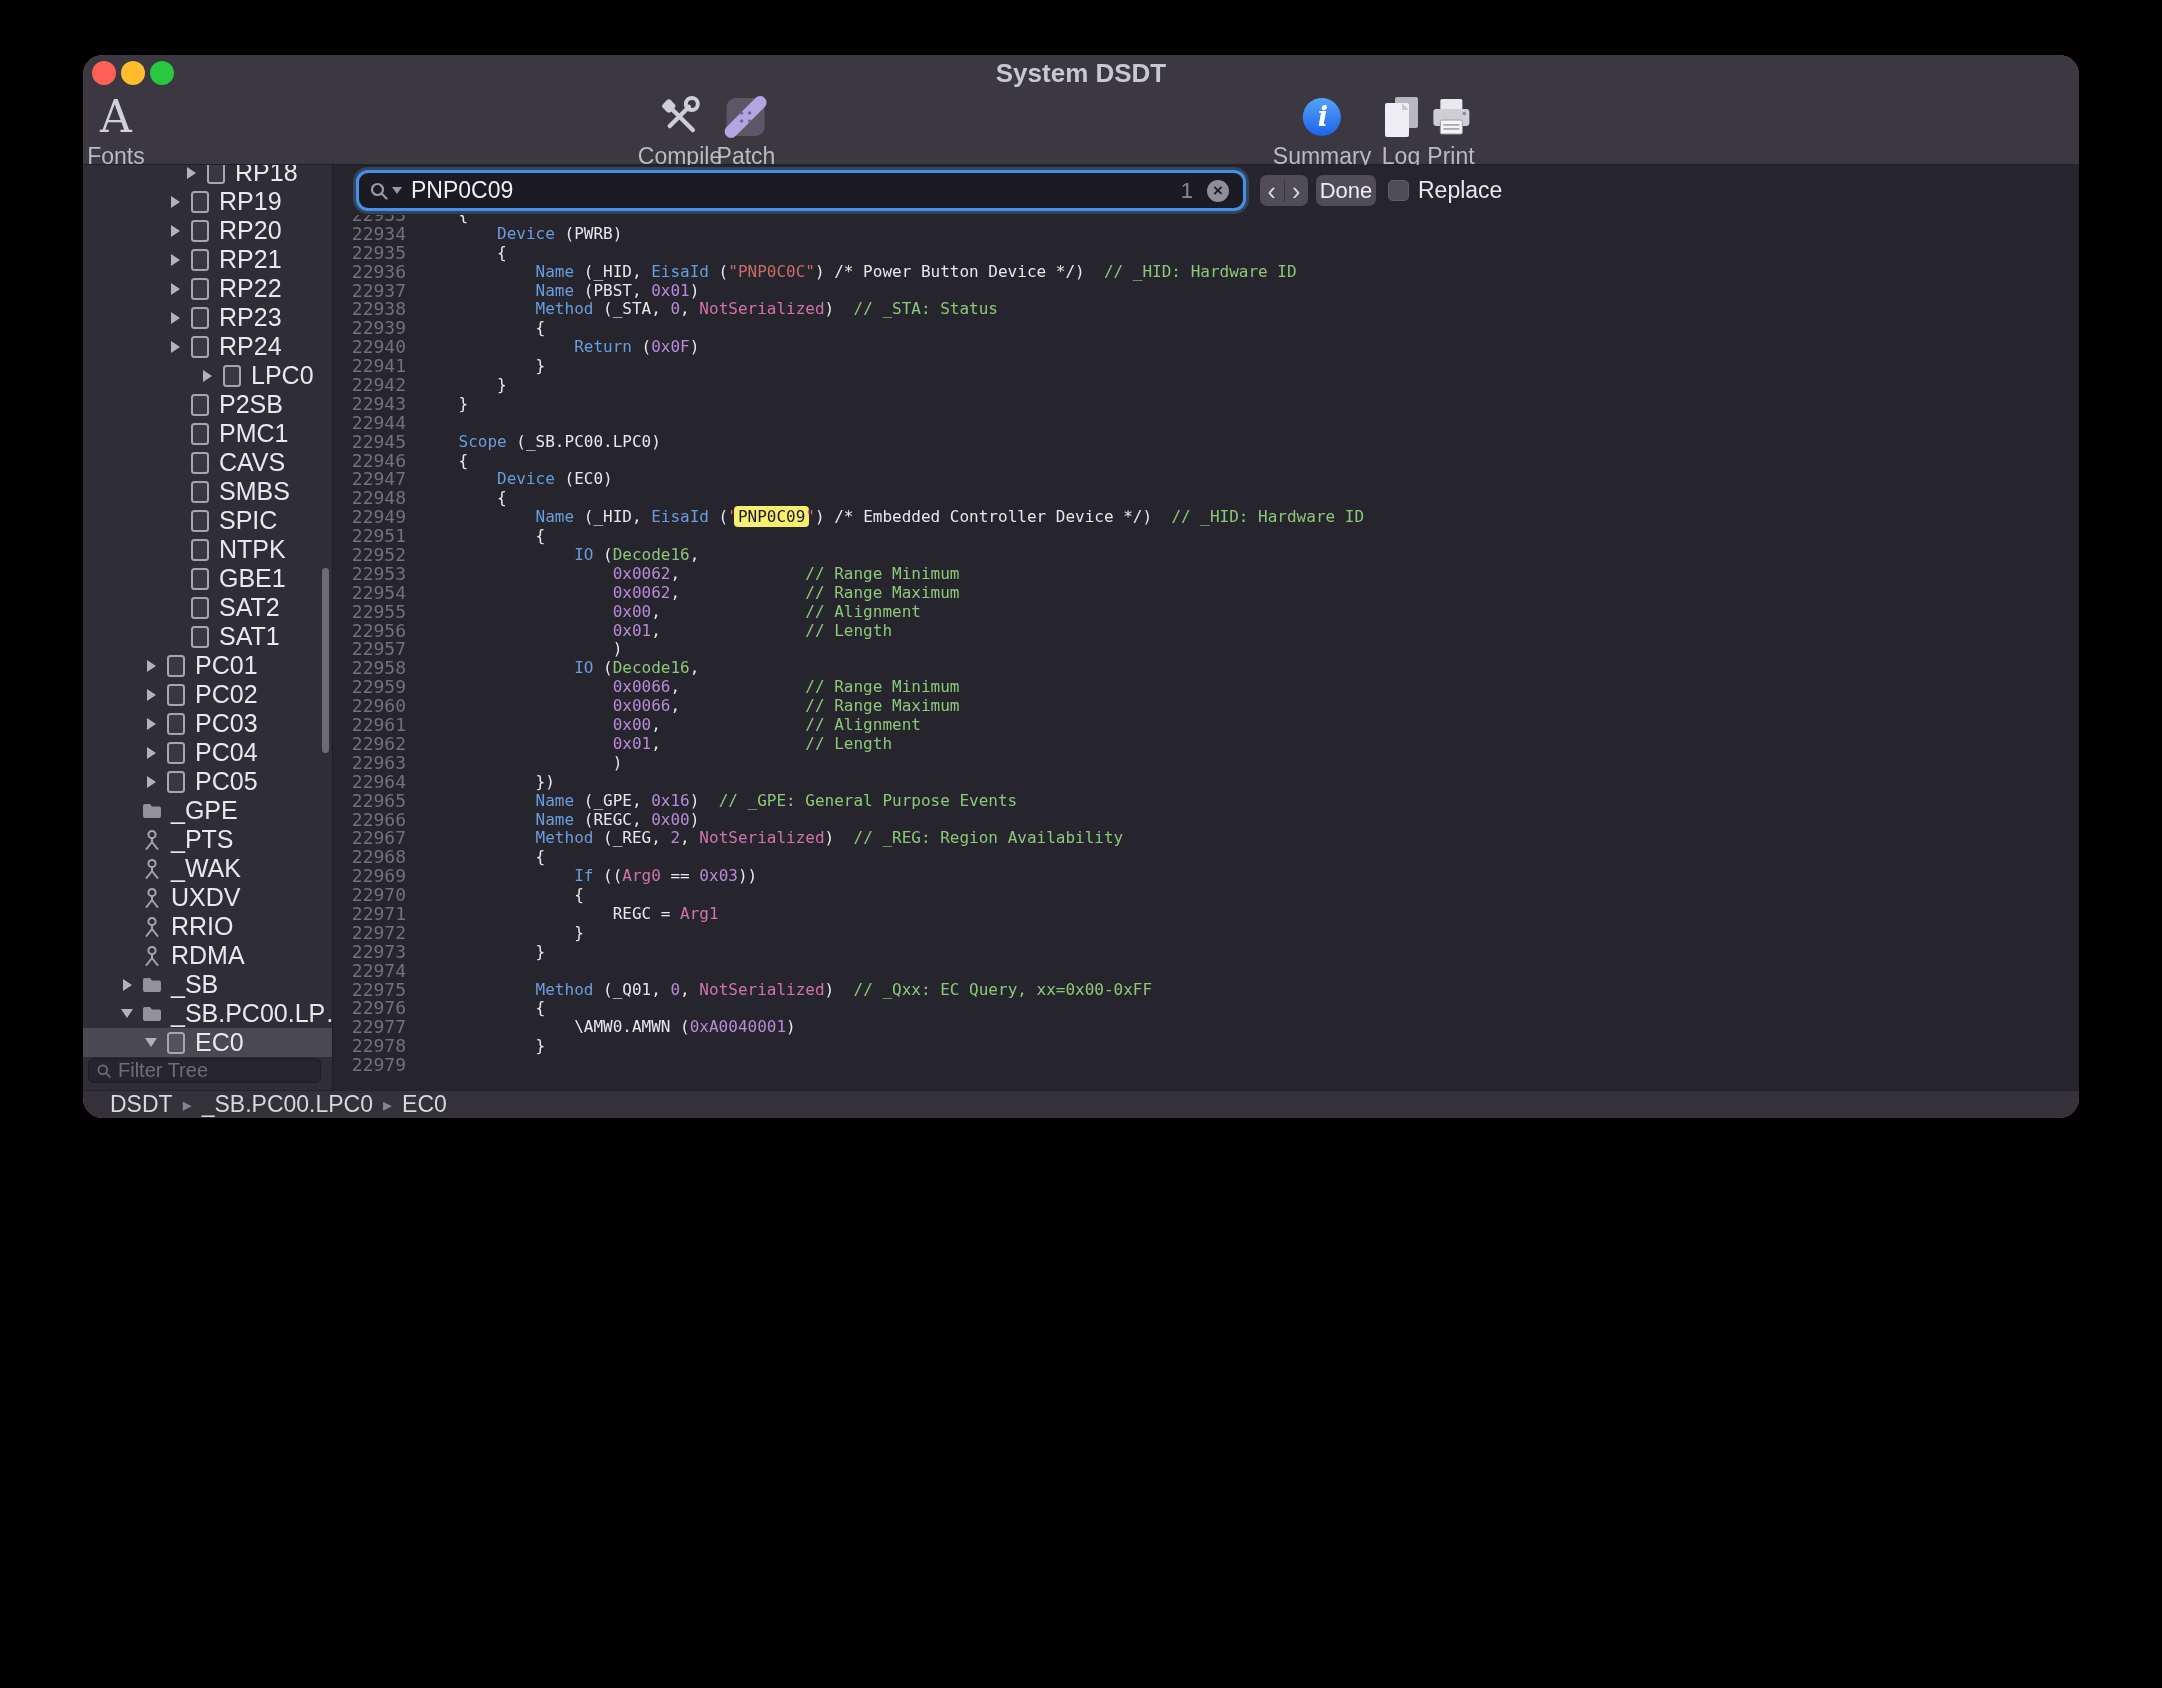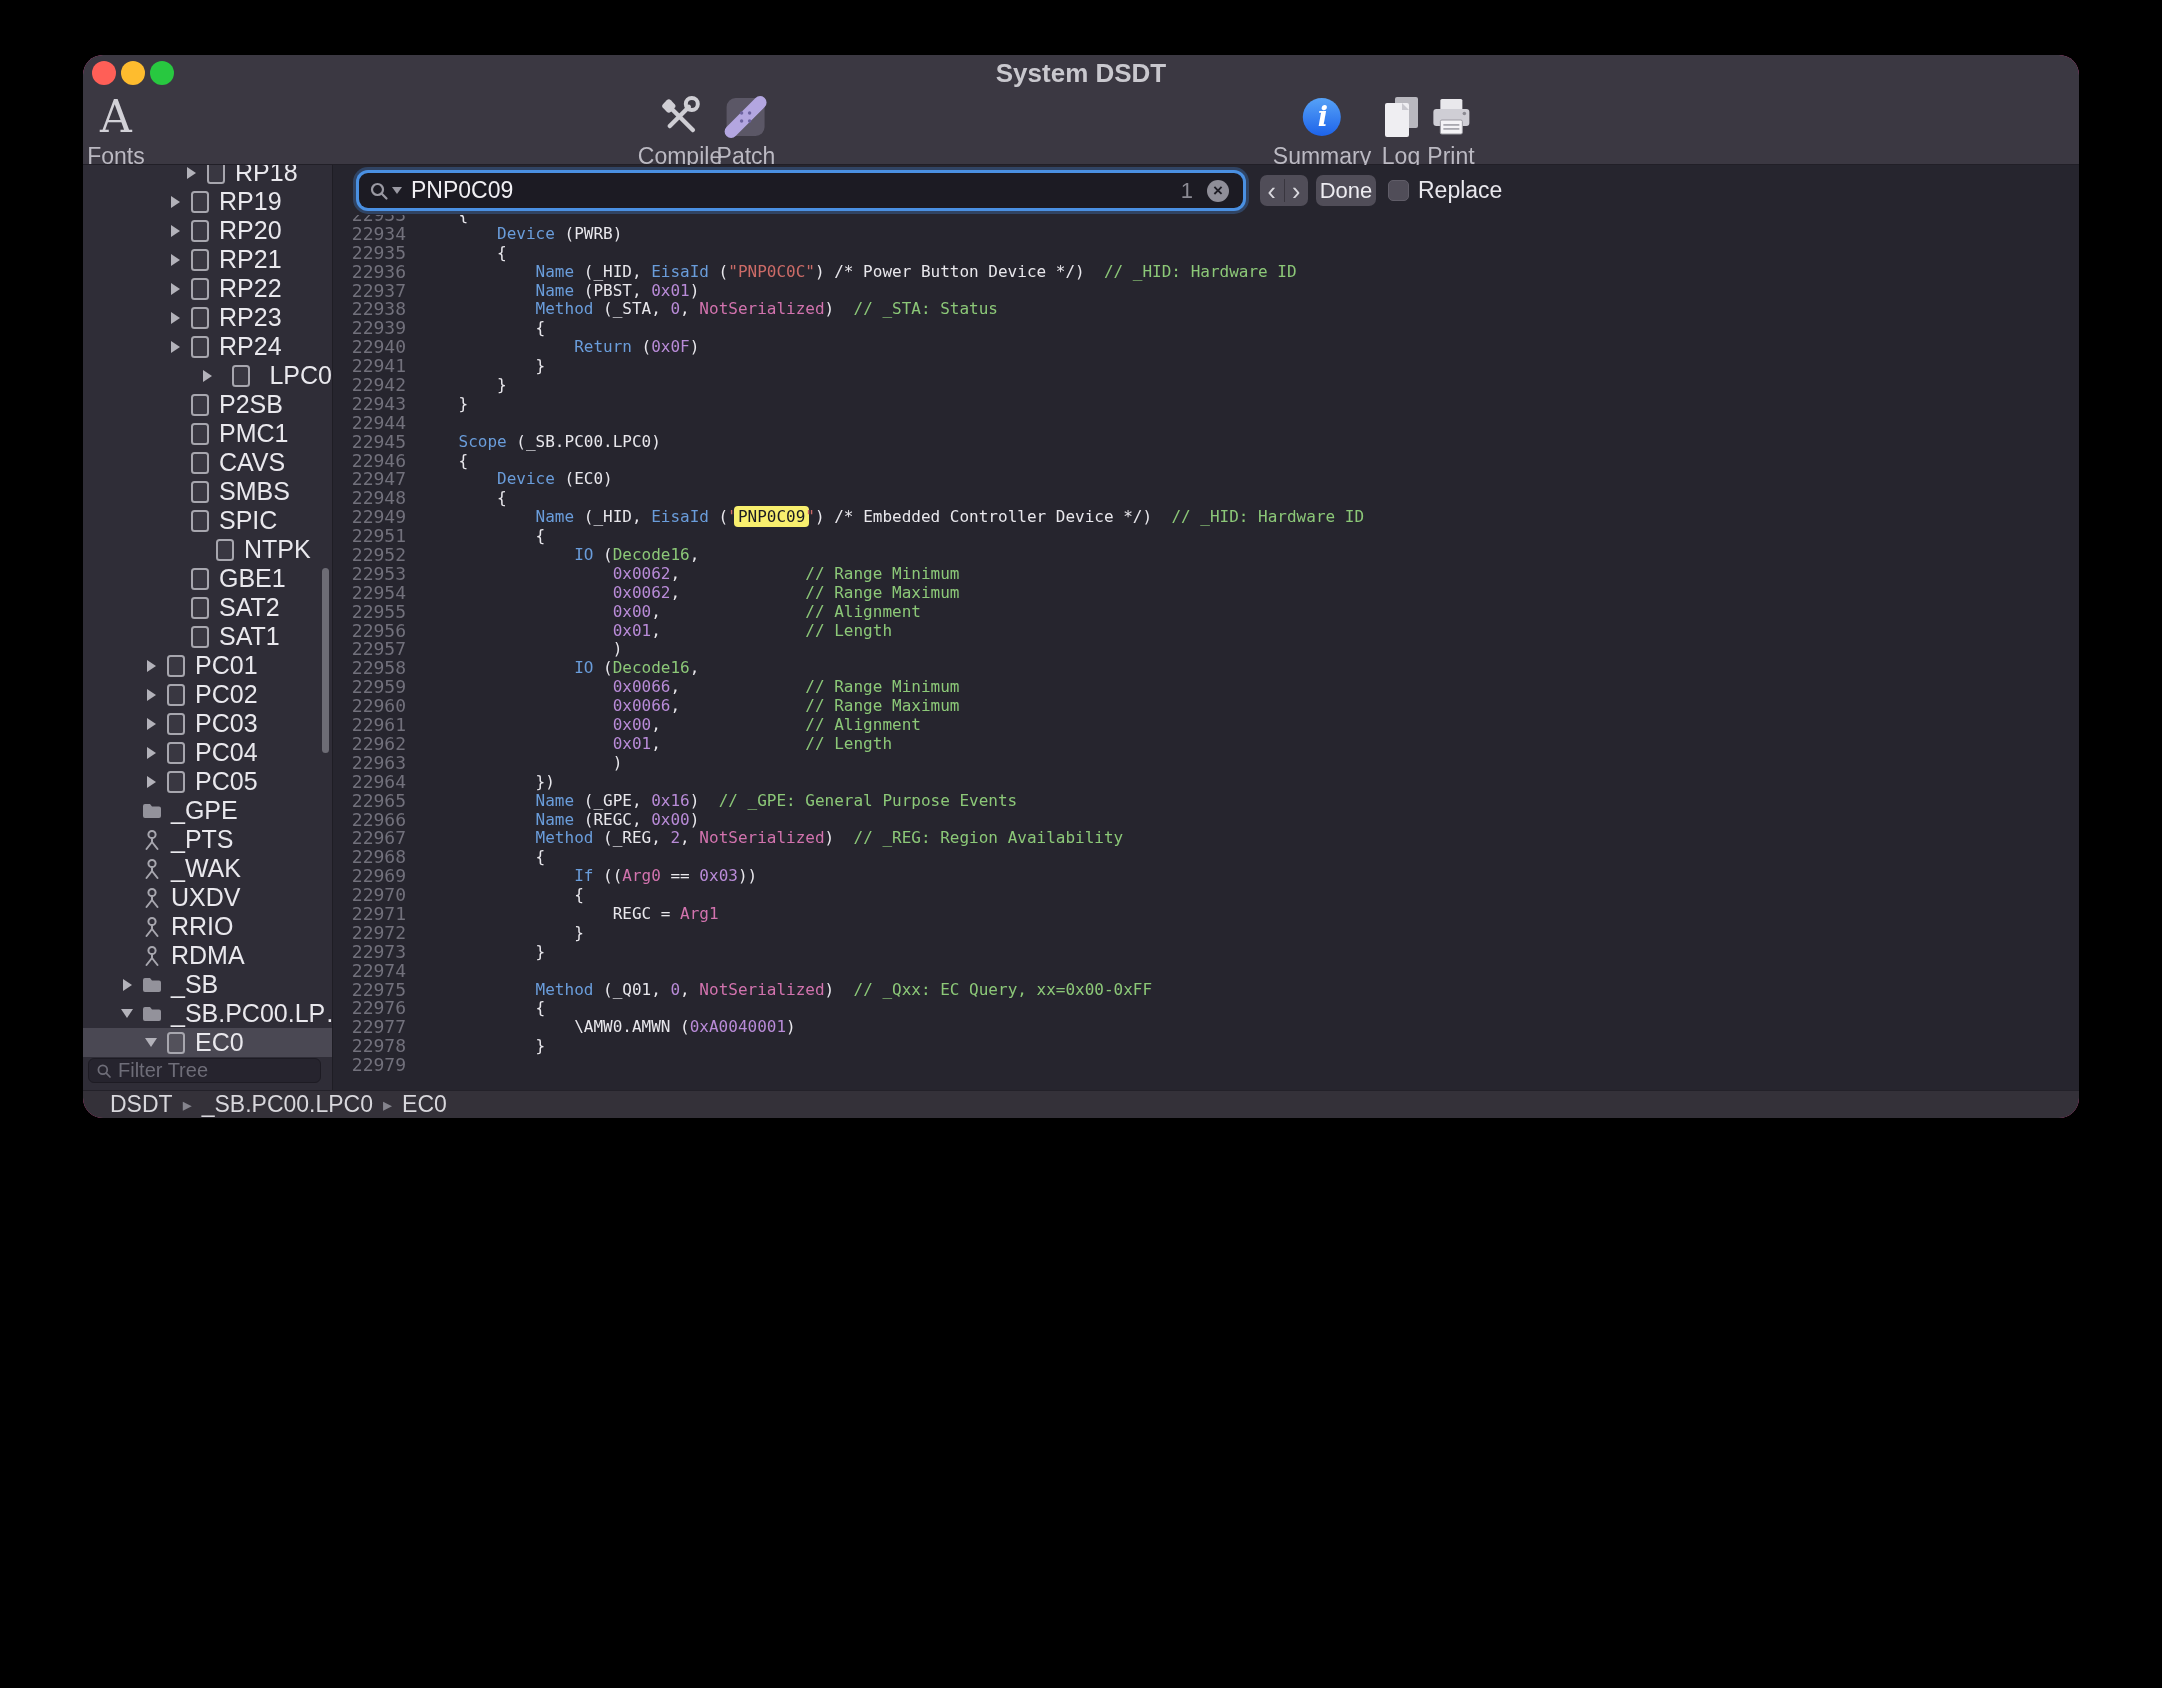--- a/index.html
+++ b/index.html
@@ -213,21 +213,21 @@
           </div>
           <div class="tree-row" style="padding-left: 80px;">
             <span class="tri"></span>
             <span class="tree-icon">
               <svg width="20" height="24" viewBox="0 0 20 24">
                 <rect x="2" y="2" width="16" height="20" rx="2.5" fill="rgba(255,255,255,0.05)" stroke="#a7a6ae" stroke-width="2"></rect>
               </svg>
             </span>
             <span class="tree-label">RP24</span>
           </div>
-          <div class="tree-row" style="padding-left: 112px; justify-content: space-between;">
+          <div class="tree-row" style="padding-left: 112px;">
             <span class="tri"></span>
             <span class="tree-icon">
               <svg width="20" height="24" viewBox="0 0 20 24">
                 <rect x="2" y="2" width="16" height="20" rx="2.5" fill="rgba(255,255,255,0.05)" stroke="#a7a6ae" stroke-width="2"></rect>
               </svg>
             </span>
             <span class="tree-label">LPC0</span>
           </div>
           <div class="tree-row" style="padding-left: 80px;">
             <span class="tri empty"></span>
@@ -267,21 +267,21 @@
           </div>
           <div class="tree-row" style="padding-left: 80px;">
             <span class="tri empty"></span>
             <span class="tree-icon">
               <svg width="20" height="24" viewBox="0 0 20 24">
                 <rect x="2" y="2" width="16" height="20" rx="2.5" fill="rgba(255,255,255,0.05)" stroke="#a7a6ae" stroke-width="2"></rect>
               </svg>
             </span>
             <span class="tree-label">SPIC</span>
           </div>
-          <div class="tree-row" style="padding-left: 80px; margin-left: 25px;">
+          <div class="tree-row" style="padding-left: 80px;">
             <span class="tri empty"></span>
             <span class="tree-icon">
               <svg width="20" height="24" viewBox="0 0 20 24">
                 <rect x="2" y="2" width="16" height="20" rx="2.5" fill="rgba(255,255,255,0.05)" stroke="#a7a6ae" stroke-width="2"></rect>
               </svg>
             </span>
             <span class="tree-label">NTPK</span>
           </div>
           <div class="tree-row" style="padding-left: 80px;">
             <span class="tri empty"></span>

